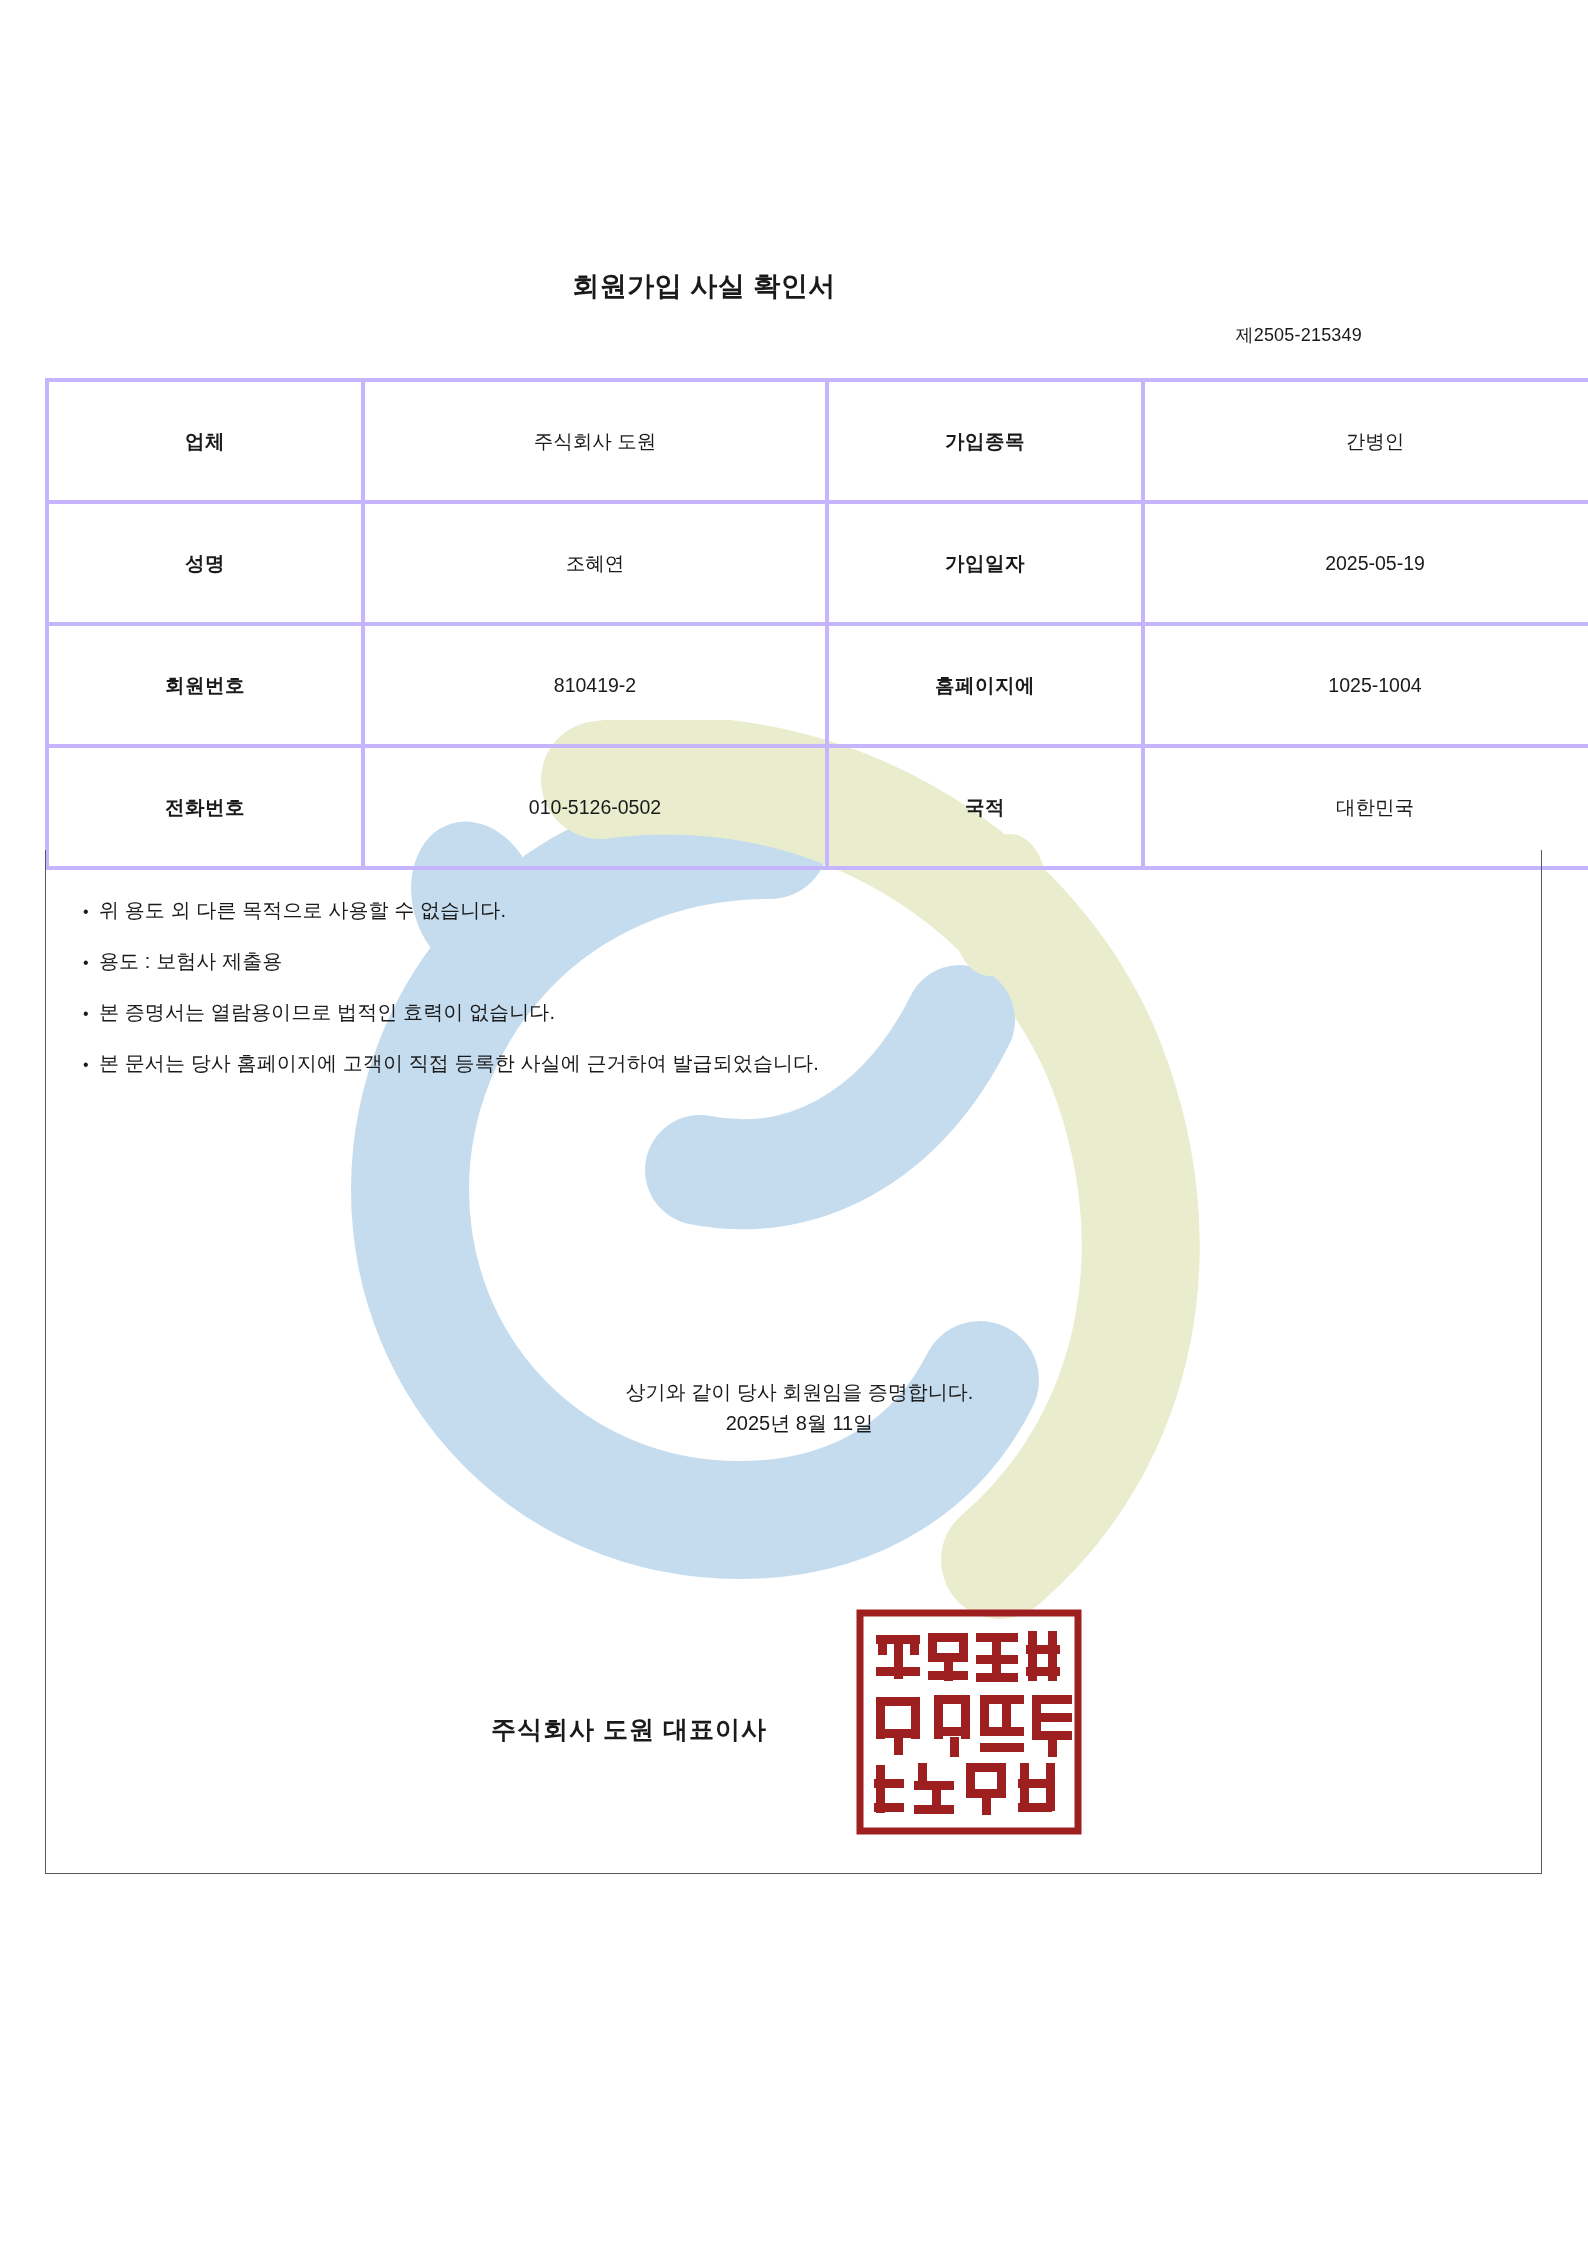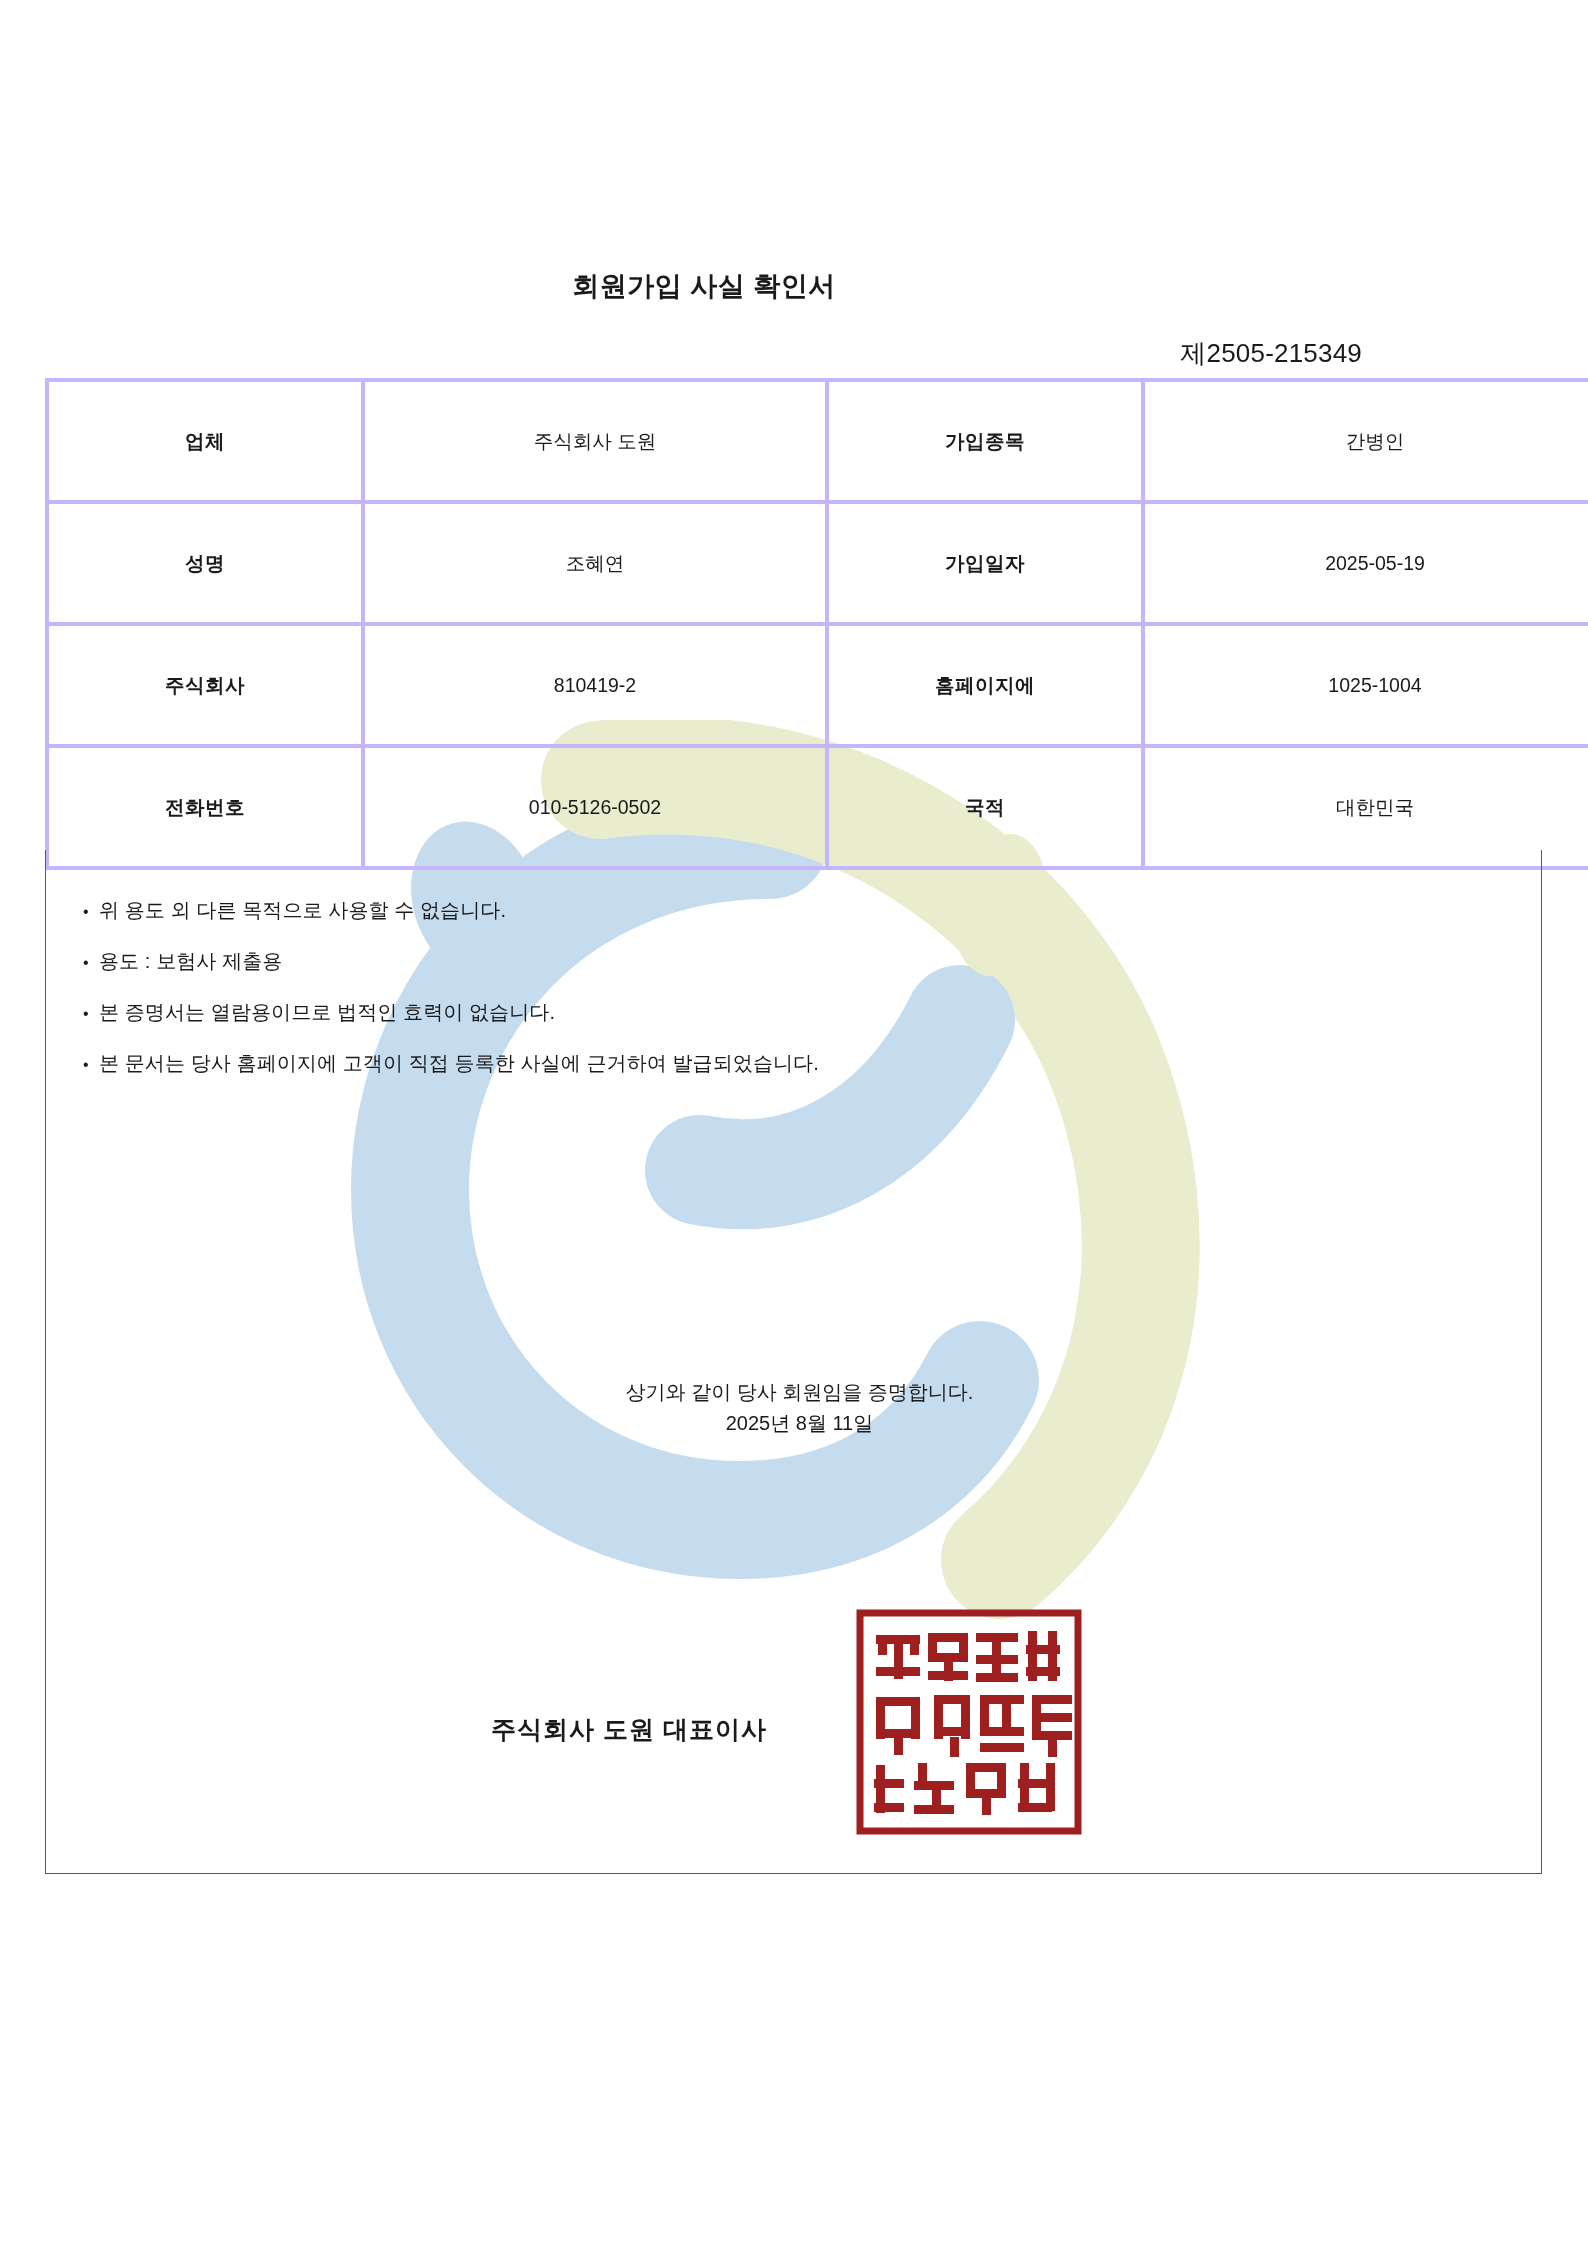--- a/index.html
+++ b/index.html
@@ -43,23 +43,23 @@
     width: 100%;
     text-align: center;
     font-size: 27px;
     font-weight: bold;
     letter-spacing: 0.5px;
     z-index: 2;
   }
 
   .doc-number {
     position: absolute;
-    top: 336px;
+    top: 323px;
     right: 46px;
-    font-size: 26px;
+    font-size: 18px;
     z-index: 2;
     letter-spacing: 0.2px;
   }
 
   
   .info-table {
     position: absolute;
     left: 45px;
     top: 378px;
     width: 1497px;
@@ -185,21 +185,21 @@
         <td class="label col-label">가입종목</td>
         <td class="col-value">간병인</td>
       </tr>
       <tr>
         <td class="label col-label">성명</td>
         <td class="col-value">조혜연</td>
         <td class="label col-label">가입일자</td>
         <td class="col-value">2025-05-19</td>
       </tr>
       <tr>
-        <td class="label col-label">주식회사</td>
+        <td class="label col-label">회원번호</td>
         <td class="col-value">810419-2</td>
         <td class="label col-label">홈페이지에</td>
         <td class="col-value">1025-1004</td>
       </tr>
       <tr>
         <td class="label col-label">전화번호</td>
         <td class="col-value">010-5126-0502</td>
         <td class="label col-label">국적</td>
         <td class="col-value">대한민국</td>
       </tr>

